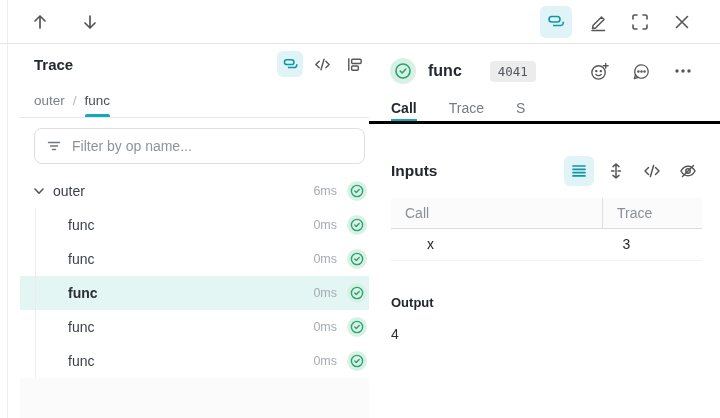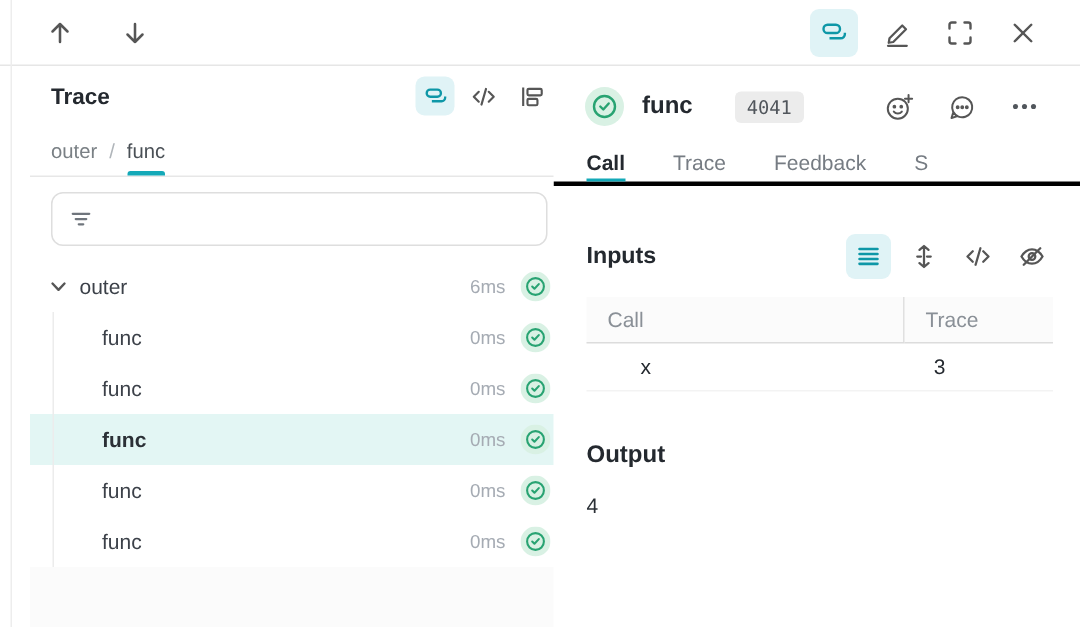--- a/index.html
+++ b/index.html
@@ -70,21 +70,21 @@
   .section-heading { font-size:15.5px; font-weight:700; }
   .section-row .sec-icons { margin-left:auto; display:flex; gap:8px; align-items:center; }
 
   .kv-table { margin-top:12px; width:100%; border-collapse:collapse; font-size:14px; }
   .kv-table th { font-weight:400; color:#8a9097; text-align:left; height:30px; padding:0 0 0 14px;
     background:#fbfbfb; border-bottom:1px solid #dcdcdc; }
   .kv-table th.val-col { border-left:1px solid #e0e0e0; width:32%; }
   .kv-table td { height:32px; padding:0 0 0 36px; color:#24292f; border-bottom:1px solid #f3f3f3; }
   .kv-table td.val-cell { padding-left:20px; }
 
-  .output-heading { margin-top:34px; font-size:16px; font-weight:700; }
+  .output-heading { margin-top:34px; font-size:13px; font-weight:700; }
   .output-value { margin-top:16px; font-size:14px; color:#2b3036; }
 
   svg { display:block; }
 </style>
 </head>
 <body>
 
 <div class="stage">
   <div class="left-edge-line"></div>
 
@@ -181,20 +181,21 @@
       <span class="crumb active">func</span>
     </div>
 
     <div class="filter-wrap">
       <div class="filter-box">
         <span>
           <svg width="18" height="18" viewBox="0 0 18 18" fill="none" stroke="#6f757c" stroke-width="1.5" stroke-linecap="round">
             <path d="M3.5 5.5 H14.5 M5.5 9 H12.5 M7.5 12.5 H10.5"></path>
           </svg>
         </span>
+        <input type="text" value="" placeholder="Filter by op name..." style="">
       </div>
     </div>
 
     <div class="tree">
       <div class="indent-guide"></div>
 
       <div class="tree-row">
         <span class="chev">
           <svg width="14" height="14" viewBox="0 0 14 14" fill="none" stroke="#565656" stroke-width="1.6" stroke-linecap="round" stroke-linejoin="round">
             <path d="M3 5 L7 9.2 L11 5"></path>
@@ -314,21 +315,20 @@
                 <circle cx="16" cy="10" r="1.7"></circle>
             </svg>
           </span>
         </button>
       </div>
     </div>
 
     <div class="tabs">
       <span class="tab active">Call</span>
       <span class="tab">Trace</span>
-      <span class="tab">Feedback</span>
       <span class="tab">S</span>
     </div>
 
     <div class="detail-content">
       <div class="section-row">
         <span class="section-heading">Inputs</span>
         <div class="sec-icons">
           <button class="small-icon-btn teal-bg" style="width:30px;height:30px;" aria-label="table view">
             <span>
               <svg width="20" height="20" viewBox="0 0 20 20" fill="none" stroke="#0e97a7" stroke-width="1.7" stroke-linecap="round">

